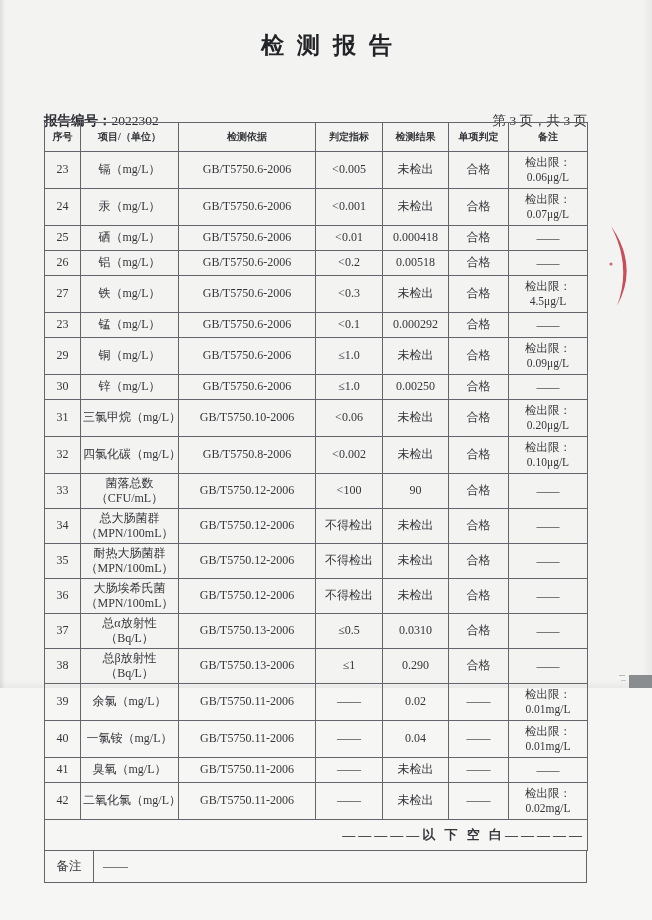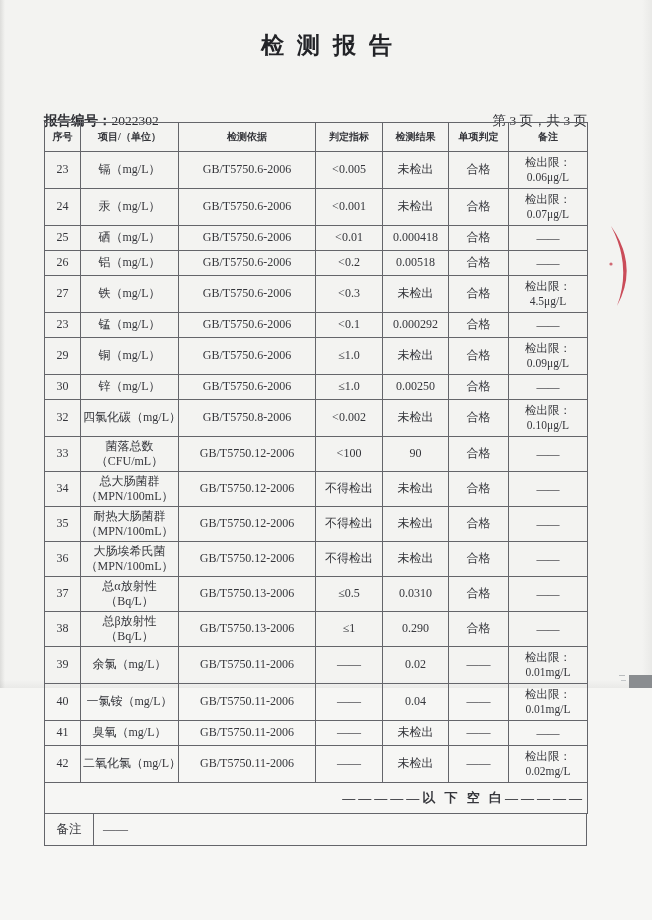--- a/index.html
+++ b/index.html
@@ -174,20 +174,30 @@
           <tr class="r-single">
             <td class="c-no">30</td>
             <td class="c-item">锌（mg/L）</td>
             <td class="c-method">GB/T5750.6-2006</td>
             <td class="c-limit">≤1.0</td>
             <td class="c-result">0.00250</td>
             <td class="c-judge">合格</td>
             <td class="c-remark dash">——</td>
           </tr>
           <tr class="r-remark2">
+            <td class="c-no">31</td>
+            <td class="c-item">三氯甲烷（mg/L）</td>
+            <td class="c-method">GB/T5750.10-2006</td>
+            <td class="c-limit">&lt;0.06</td>
+            <td class="c-result">未检出</td>
+            <td class="c-judge">合格</td>
+            <td class="c-remark">检出限：
+0.20μg/L</td>
+          </tr>
+          <tr class="r-remark2">
             <td class="c-no">32</td>
             <td class="c-item">四氯化碳（mg/L）</td>
             <td class="c-method">GB/T5750.8-2006</td>
             <td class="c-limit">&lt;0.002</td>
             <td class="c-result">未检出</td>
             <td class="c-judge">合格</td>
             <td class="c-remark">检出限：
 0.10μg/L</td>
           </tr>
           <tr class="r-item2">

